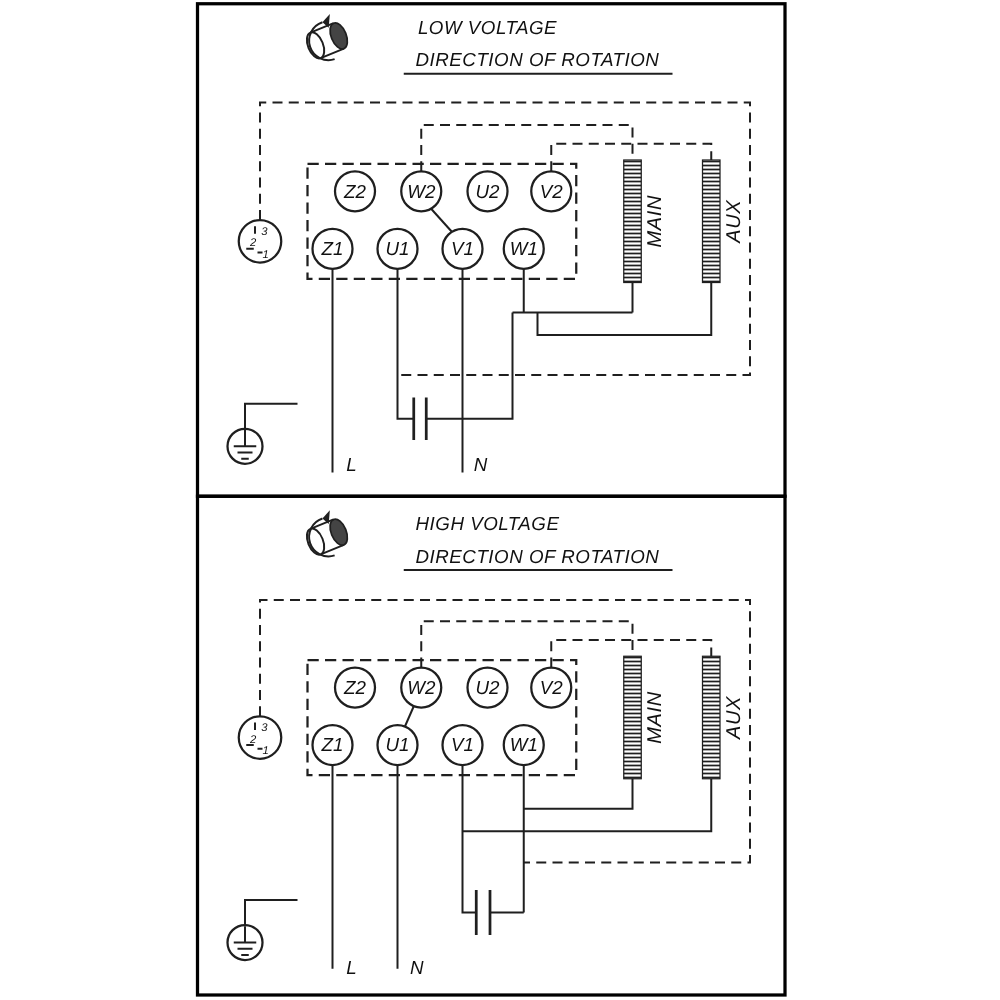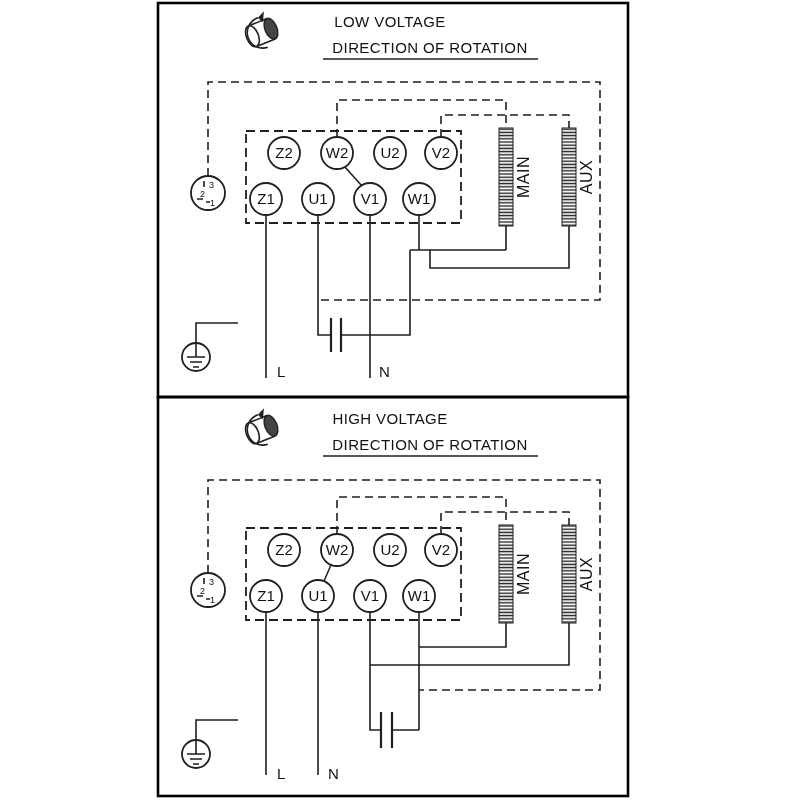--- a/index.html
+++ b/index.html
@@ -1,17 +1,17 @@
 <!DOCTYPE html>
 <html><head>
 <meta charset="utf-8">
 <style>
   html,body{margin:0;padding:0;background:#ffffff;}
   .stage{width:748px;height:800px;position:relative;background:#ffffff;
-         font-family:"Liberation Sans", sans-serif;}
+         font-family:"Liberation Sans", sans-serif;font-style:italic;}
   svg{display:block;}
   .frame{fill:none;stroke:#000000;stroke-width:2.6;}
   .tbox{fill:none;stroke:#1f1f1f;stroke-width:1.8;stroke-dasharray:9 5;}
   .wire{fill:none;stroke:#1f1f1f;stroke-width:1.6;}
   .dashed{stroke-dasharray:8 5;}
   .plate{fill:none;stroke:#1f1f1f;stroke-width:2.2;}
   .term{fill:#ffffff;stroke:#1f1f1f;stroke-width:1.8;}
   .lbl{fill:#111111;font-size:15px;}
   .term-lbl{font-size:15px;text-anchor:middle;}
   .title{fill:#111111;font-size:15px;text-anchor:middle;letter-spacing:.4px;}

